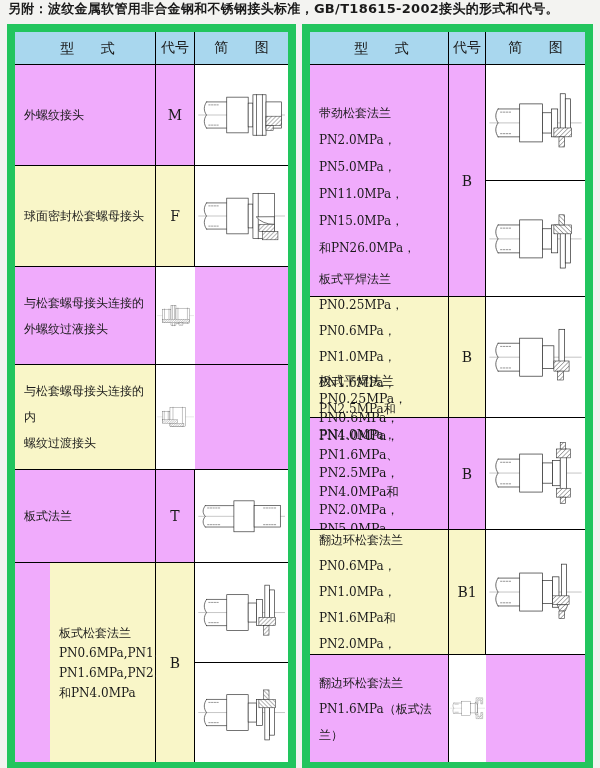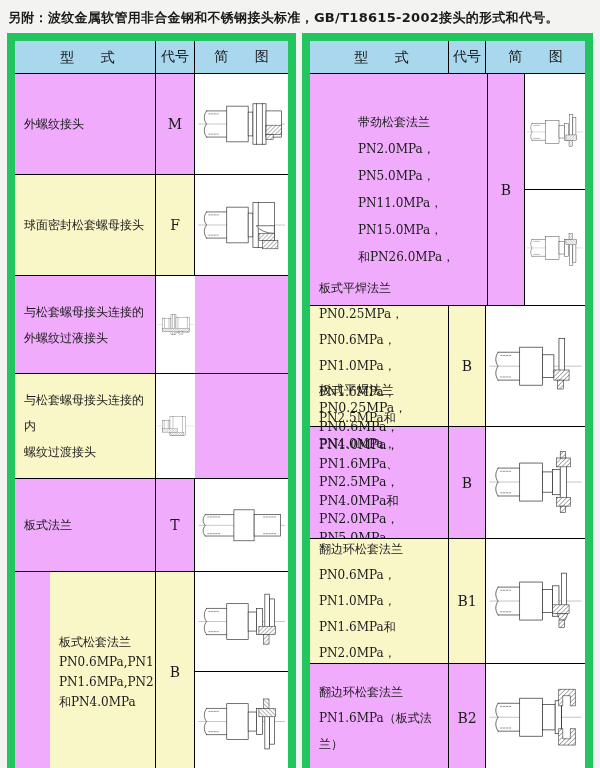--- a/index.html
+++ b/index.html
@@ -5,21 +5,21 @@
   html,body{margin:0;padding:0;}
   body{
     width:600px;height:768px;overflow:hidden;
     background:#f3f3f1;
     font-family:"DejaVu Serif","Liberation Serif",serif;
     color:#1a1a1a;
   }
   .note{
     font-family:"DejaVu Sans","Liberation Sans",sans-serif;
     font-weight:bold;font-size:13px;
-    padding:9px 6px 6px 8px;letter-spacing:.3px;border-radius:14px;
+    padding:0 6px 6px 8px;letter-spacing:.3px;border-radius:14px;
   }
   .tables{display:flex;gap:6px;padding:0 7px;}
   .tbl{
     border:8px solid #22c55e;background:#f0abfc;
     display:flex;flex-direction:column;box-sizing:border-box;
   }
   .tL{width:289px;}
   .tR{width:291px;}
   .row{display:grid;box-sizing:border-box;}
   .tL .row{grid-template-columns:141px 39px 1fr;}
@@ -43,21 +43,21 @@
   .dbox{flex:1 1 0;display:flex;align-items:center;justify-content:center;min-height:0;overflow:hidden;}
   .dbox + .dbox{border-top:1px solid #000;}
   .dbox svg{width:96%;height:92%;}
   
   .tL .row:nth-child(2){height:101px;}
   .tL .row:nth-child(3){height:101px;}
   .tL .row:nth-child(4){height:98px;}
   .tL .row:nth-child(5){height:105px;}
   .tL .row:nth-child(6){height:93px;}
   .tL .row:nth-child(7){height:200px;}
-  .tR .row:nth-child(2){height:232px;padding-left:39px;}
+  .tR .row:nth-child(2){height:232px;}
   .tR .row:nth-child(3){height:121px;}
   .tR .row:nth-child(4){height:112px;}
   .tR .row:nth-child(5){height:125px;}
   .tR .row:nth-child(6){height:108px;}
   .tR .row:nth-child(2) .type{line-height:27px;}
   .tR .row:nth-child(4) .type{line-height:18.5px;font-size:12.5px;}
   .tL .row:nth-child(7) .type{line-height:20px;margin-left:35px;}
   
   .fit{stroke:#2b2b2b;stroke-width:1.1;fill:none;stroke-linecap:square;}
   .fit .w{fill:#ffffff;}
@@ -365,21 +365,20 @@
     <rect class="h" x="102" y="56" width="26" height="14"></rect>
     <path class="h" d="M110,70 h16 l-4,10 h-8 z"></path>
     <rect class="h" x="112" y="80" width="9" height="12"></rect>
   </svg>
           </div>
         </div>
   </div>
       <div class="row">
     <div class="cell type">翻边环松套法兰
 PN1.6MPa（板式法兰）</div>
-    <div class="cell code">B2</div>
     <div class="cell diag">
           <div class="dbox">
             <svg class="fit" viewBox="0 0 150 100" preserveAspectRatio="xMidYMid meet">
     <line class="cl" x1="3" y1="50" x2="147" y2="50"></line>
     <path d="M16,28 c-5,7 -5,15 0,22 c-5,7 -5,15 0,22"></path>
     <line x1="16" y1="28" x2="50" y2="28"></line>
               <line x1="16" y1="72" x2="50" y2="72"></line>
     <line class="dot" x1="20" y1="33" x2="38" y2="33"></line>
               <line class="dot" x1="20" y1="67" x2="38" y2="67"></line>
     <rect class="w" x="50" y="20" width="36" height="60"></rect>

